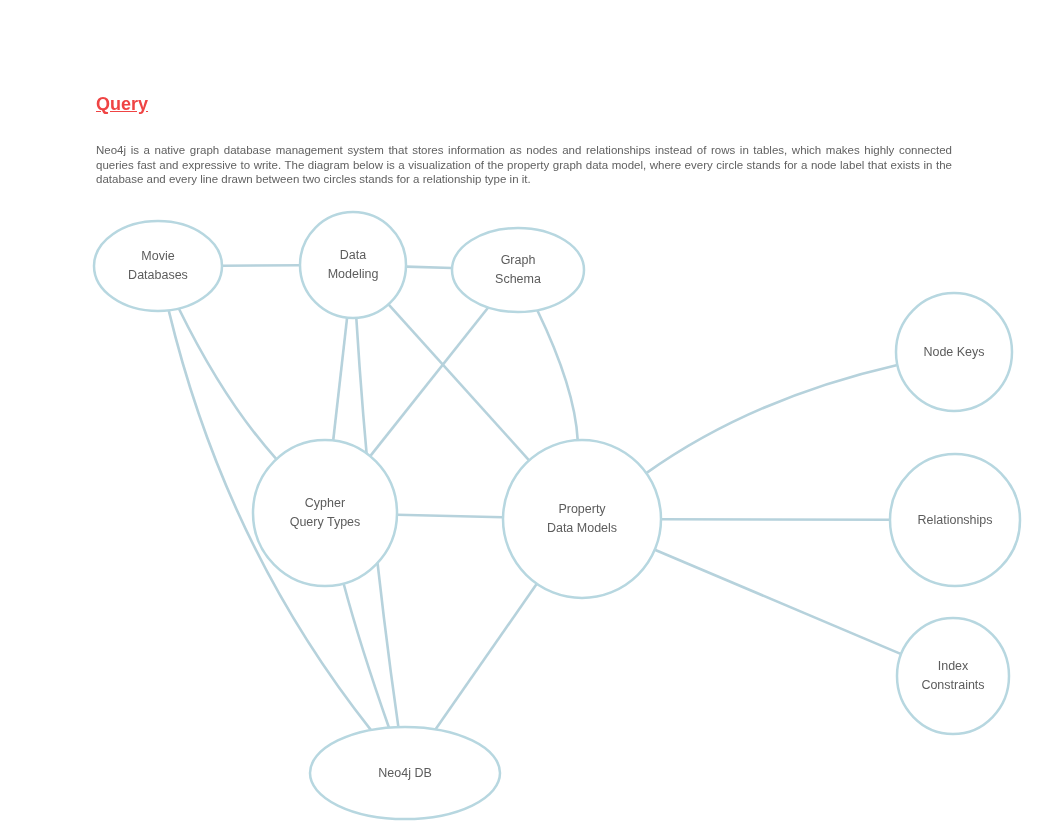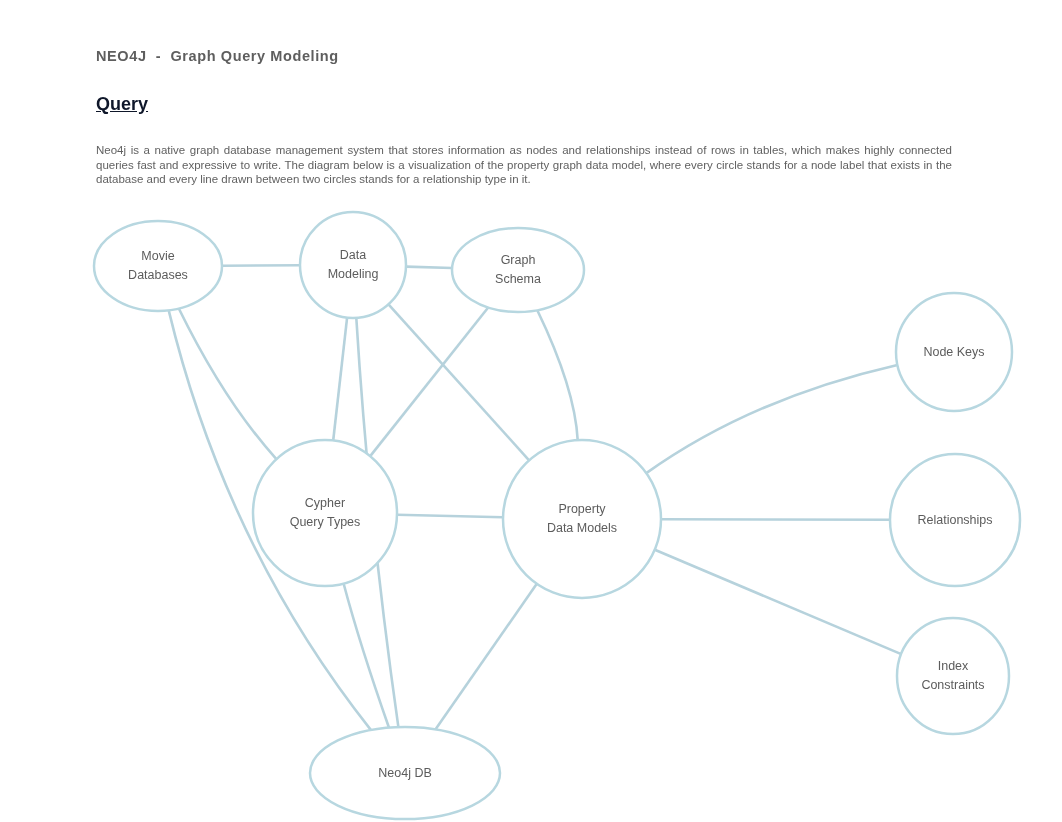--- a/index.html
+++ b/index.html
@@ -1,33 +1,32 @@
 <!DOCTYPE html>
 <html><head>
 <meta charset="utf-8">
 <style>
   html,body{margin:0;padding:0;background:#ffffff;}
   body{width:1062px;height:822px;font-family:"Liberation Sans",sans-serif;overflow:hidden;}
   #page{position:relative;width:1062px;height:822px;background:#ffffff;}
   .hdr{position:absolute;left:96px;top:48px;font-size:14.5px;font-weight:bold;color:#5e5e5e;
        letter-spacing:.6px;white-space:pre;}
-  .lnk{position:absolute;left:96px;top:94px;font-size:18px;font-weight:bold;color:#0f172a;
+  .lnk{position:absolute;left:96px;top:94px;font-size:18px;font-weight:bold;color:#ef4444;
        text-decoration:underline;cursor:pointer;}
   .para{position:absolute;left:96px;top:134px;width:856px;font-size:11.5px;line-height:14.5px;
         color:#616161;text-align:justify;margin-top:9px;}
   #gsvg{position:absolute;left:0;top:0;}
   .edge{stroke:#b6d2dc;stroke-width:2.6;fill:none;}
   .nodecirc{fill:#ffffff;stroke:#b7d7e0;stroke-width:2.5;}
   .nlabel{font-size:12.5px;fill:#5c5c5c;text-anchor:middle;font-family:"Liberation Sans",sans-serif;}
 </style>
 </head>
 <body>
 
 <div id="page">
-  <div class="hdr">NEO4J  -  Graph Query Modeling</div>
   <a class="lnk" href="#">Query</a>
   <div class="para">Neo4j is a native graph database management system that stores information as nodes and relationships instead of rows in tables, which makes highly connected queries fast and expressive to write. The diagram below is a visualization of the property graph data model, where every circle stands for a node label that exists in the database and every line drawn between two circles stands for a relationship type in it.</div>
   <svg id="gsvg" width="1062" height="822">
       <g>
         <path d="M222.0,265.7 Q255.5,265.5 300.0,265.3" class="edge"></path>
         <path d="M178.8,308.5 Q224.2,401.2 276.4,459.1" class="edge"></path>
         <path d="M168.7,310.4 Q225.7,546.7 371.0,730.1" class="edge"></path>
         <path d="M406.0,266.6 Q435.5,267.5 452.1,268.0" class="edge"></path>
         <path d="M347.1,317.7 Q339.0,389.0 333.2,440.5" class="edge"></path>
         <path d="M388.5,304.4 Q467.5,392.0 529.1,460.3" class="edge"></path>

